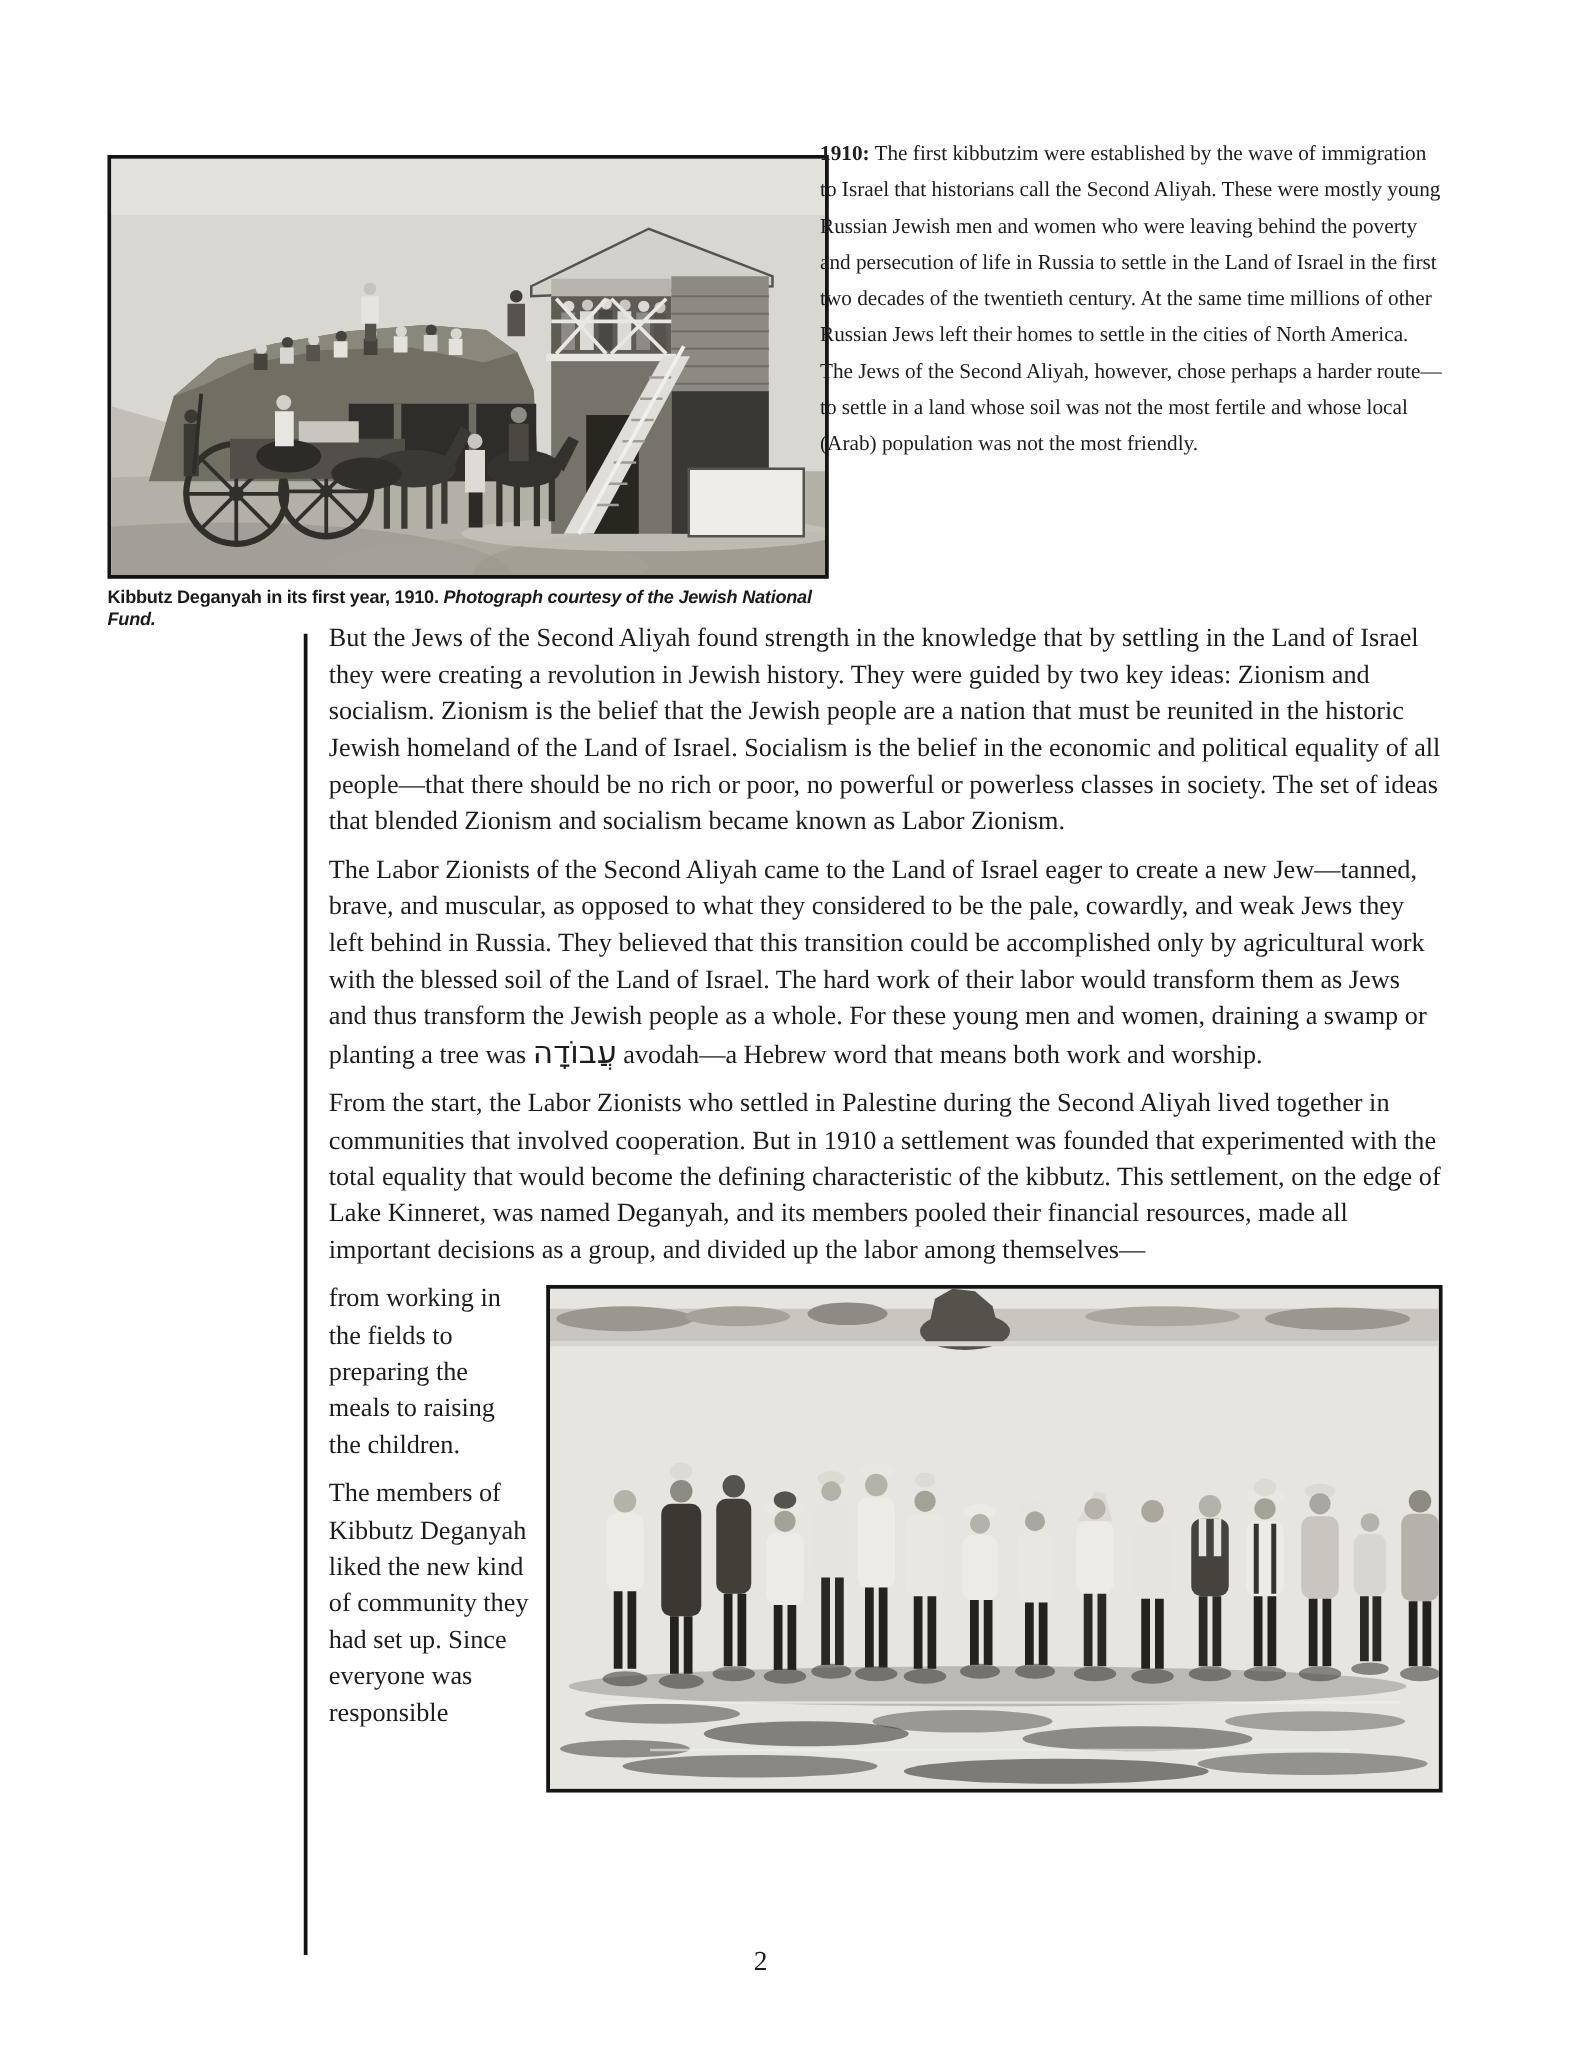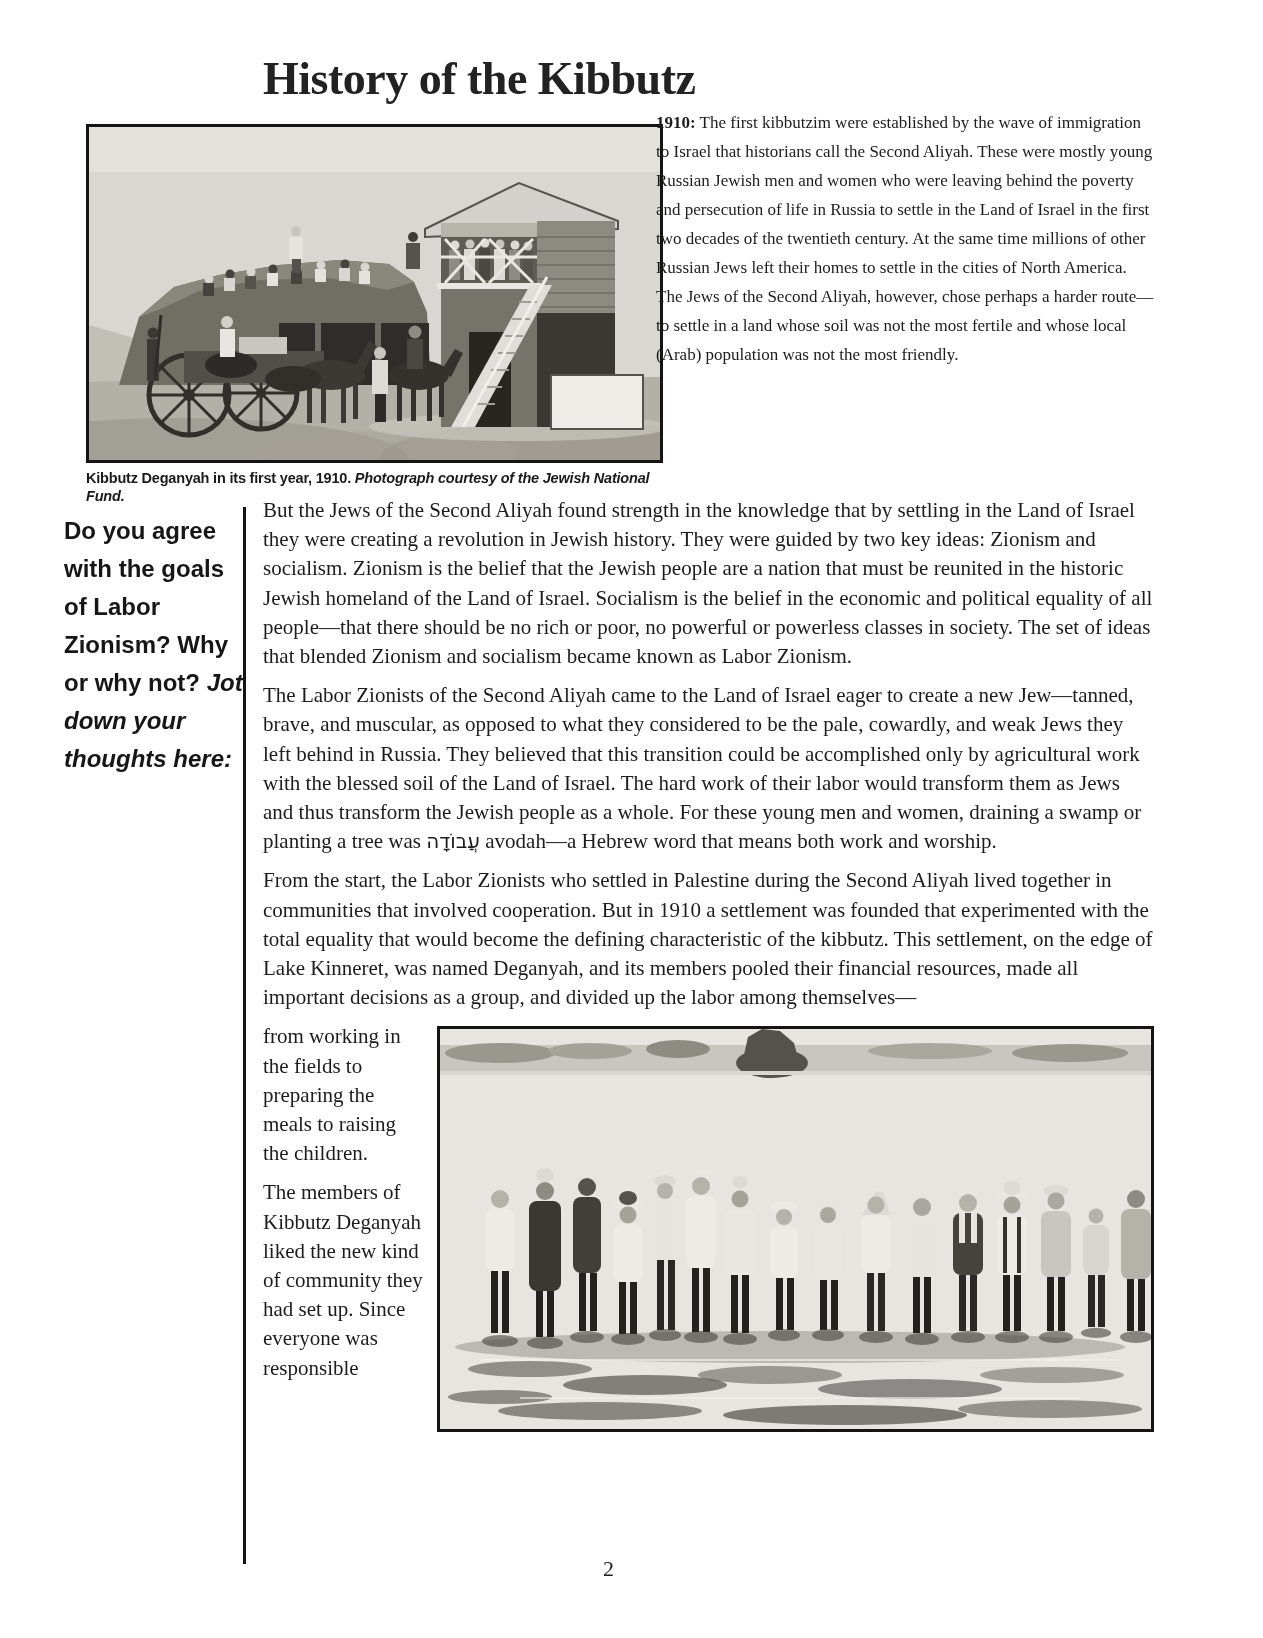--- a/index.html
+++ b/index.html
@@ -46,35 +46,34 @@
     position:absolute; left:243px; top:507px;
     width:3px; height:1057px; background:#141414;
   }
   
   .main {
     position:absolute; left:263px; top:496px; width:891px;
     font-size:21px; line-height:29.2px;
   }
   .main p { margin:0 0 10px 0; }
   .italic { }
-  .hebrew { font-family:"DejaVu Sans", sans-serif; font-size:20px; }
+  .hebrew { font-family:"DejaVu Sans", sans-serif; font-size:25px; }
   .fig-bottom { float:right; width:717px; margin:4px 0 0 12px; }
   .fig-bottom .caption { margin-top:5px; text-align:right; }
   .clear { clear:both; }
   .page-number {
     position:absolute; left:64px; top:1556px; width:1089px;
     text-align:center; font-size:22px;
   }
 </style>
 </head>
 <body>
 
 <div class="page">
 
-  <h1 class="title">History of the Kibbutz</h1>
 
   <figure class="fig-top">
     <div class="photo-frame">
       <svg width="571" height="333" viewBox="0 0 571 333" preserveAspectRatio="none">
         <rect width="571" height="333" fill="#d9d7d2"></rect>
         <rect width="571" height="45" fill="#e3e1dc"></rect>
         <rect y="250" width="571" height="83" fill="#b3b0a7"></rect>
         <ellipse cx="90" cy="333" rx="230" ry="42" fill="#9b988e" opacity="0.7"></ellipse>
         <ellipse cx="480" cy="331" rx="190" ry="36" fill="#8f8c82" opacity="0.55"></ellipse>
         <ellipse cx="300" cy="326" rx="130" ry="22" fill="#a5a298" opacity="0.5"></ellipse>
@@ -224,23 +223,20 @@
           <rect x="286" y="267" width="11" height="28" fill="#2c2b27"></rect>
       </svg>
     </div>
     <figcaption class="caption"><span>Kibbutz Deganyah in its first year, 1910. </span><span class="cap-italic">Photograph courtesy of the Jewish National Fund.</span></figcaption>
   </figure>
 
   <div class="intro">
     <span class="lead">1910:</span><span> The first kibbutzim were established by the wave of immigration to Israel that historians call the Second Aliyah. These were mostly young Russian Jewish men and women who were leaving behind the poverty and persecution of life in Russia to settle in the Land of Israel in the first two decades of the twentieth century. At the same time millions of other Russian Jews left their homes to settle in the cities of North America. The Jews of the Second Aliyah, however, chose perhaps a harder route—to settle in a land whose soil was not the most fertile and whose local (Arab) population was not the most friendly.</span>
   </div>
 
-  <div class="sidebar">
-    <span>Do you agree with the goals of Labor Zionism? Why or why not? </span><span class="side-italic">Jot down your thoughts here:</span>
-  </div>
 
   <div class="vrule"></div>
 
   <div class="main">
     <p>But the Jews of the Second Aliyah found strength in the knowledge that by settling in the Land of Israel they were creating a revolution in Jewish history. They were guided by two key ideas: Zionism and socialism. Zionism is the belief that the Jewish people are a nation that must be reunited in the historic Jewish homeland of the Land of Israel. Socialism is the belief in the economic and political equality of all people—that there should be no rich or poor, no powerful or powerless classes in society. The set of ideas that blended Zionism and socialism became known as Labor Zionism.</p>
     <p><span>The Labor Zionists of the Second Aliyah came to the Land of Israel eager to create a new Jew—tanned, brave, and muscular, as opposed to what they considered to be the pale, cowardly, and weak Jews they left behind in Russia. They believed that this transition could be accomplished only by agricultural work with the blessed soil of the Land of Israel. The hard work of their labor would transform them as Jews and thus transform the Jewish people as a whole. For these young men and women, draining a swamp or planting a tree was </span><span class="hebrew">עֲבוֹדָה</span><span class="italic"> avodah</span><span>—a Hebrew word that means both work and worship.</span></p>
     <p><span>From the start, the Labor Zionists who settled in Palestine during the Second Aliyah lived together in communities that involved cooperation. But in 1910 a settlement was founded that experimented with the total equality that would become the defining characteristic of the kibbutz. This settlement, on the edge of Lake Kinneret, was named </span><span class="italic">Deganyah</span><span>, and its members pooled their financial resources, made all important decisions as a group, and divided up the labor among themselves—</span></p>
 
     <figure class="fig-bottom">
       <div class="photo-frame">

